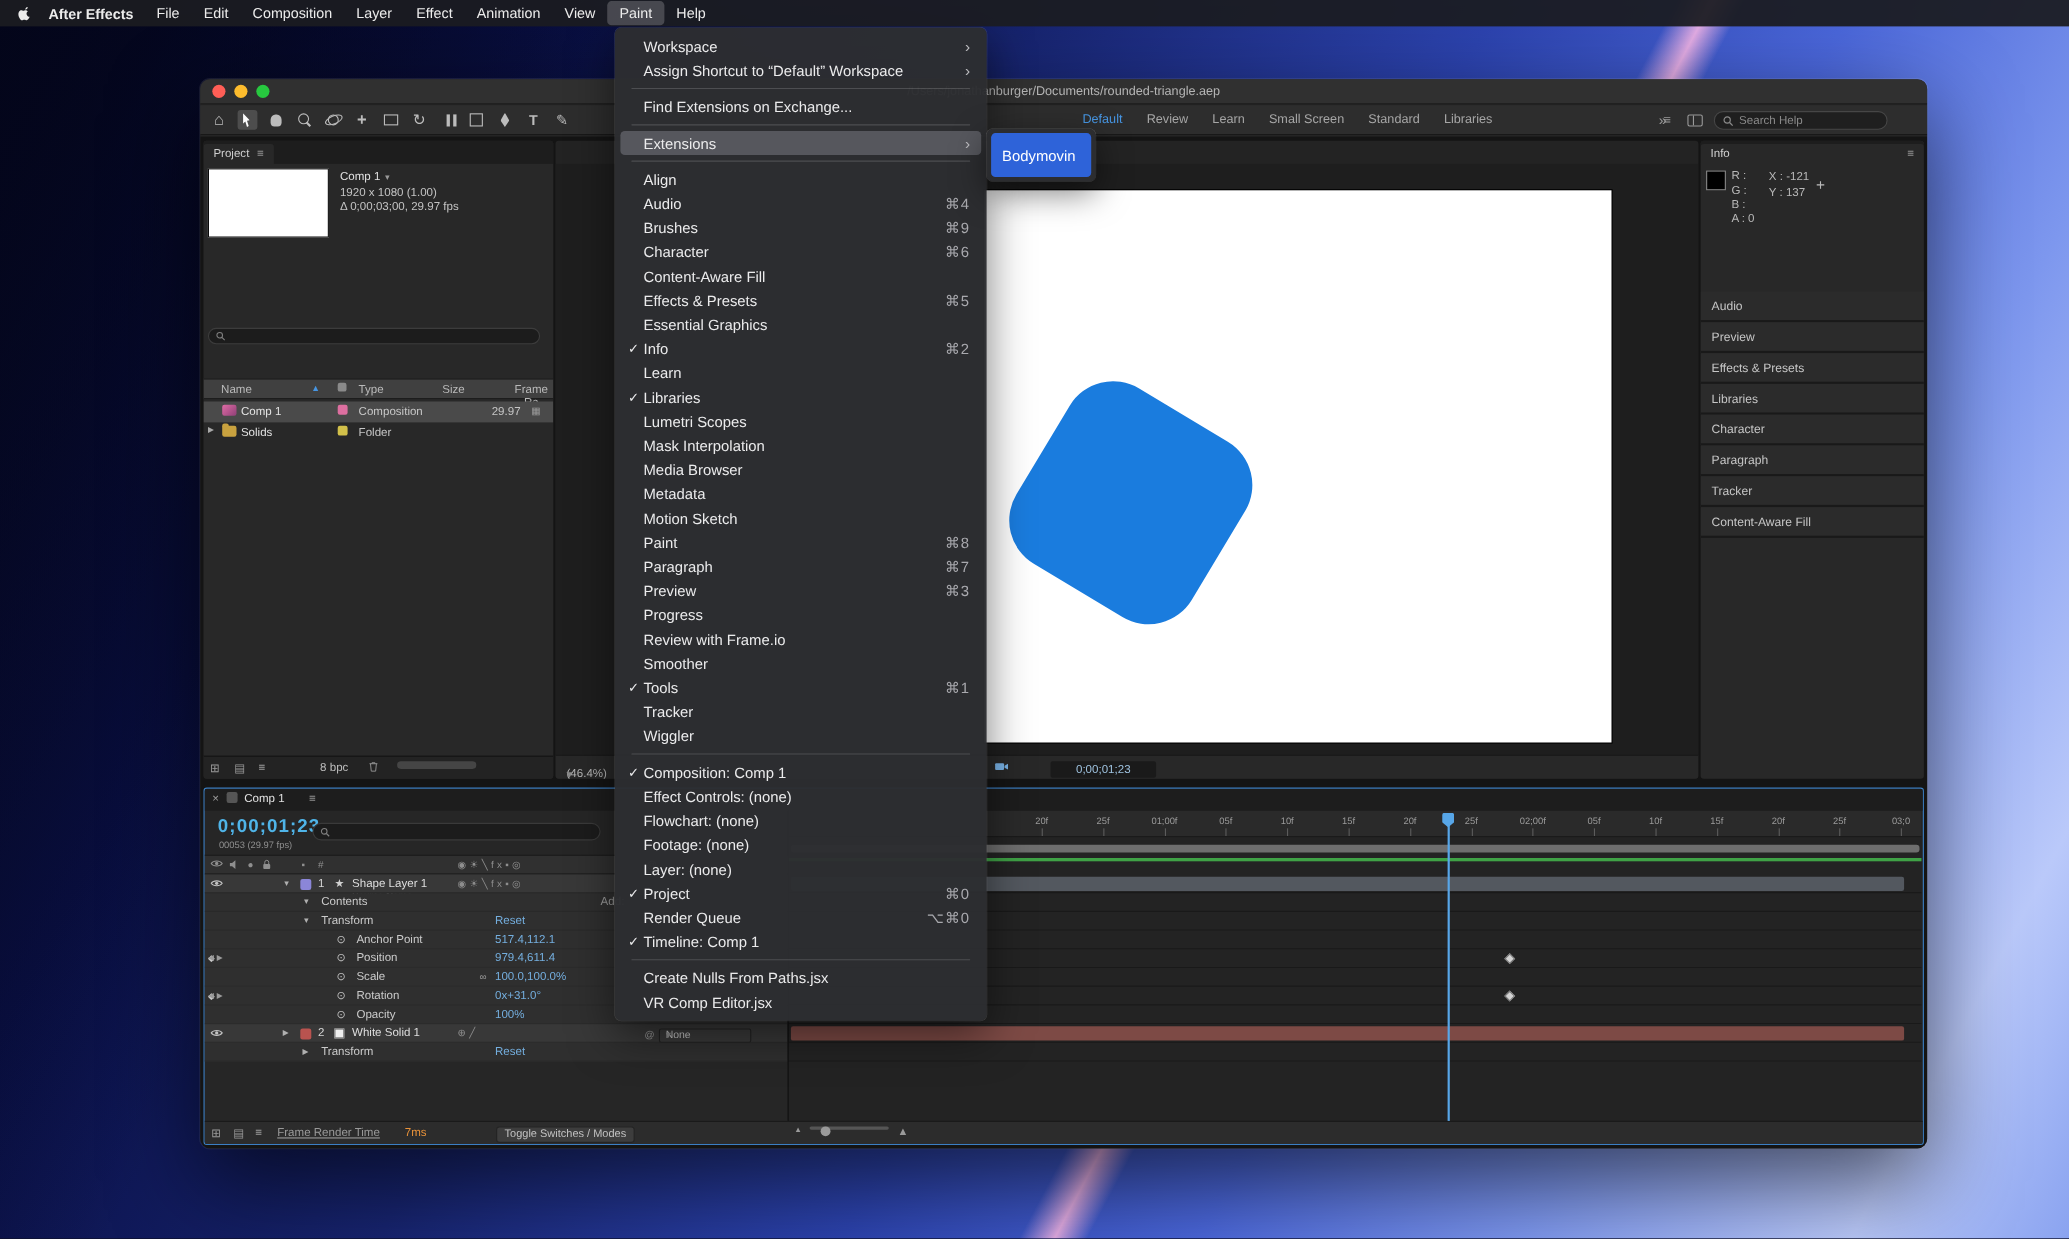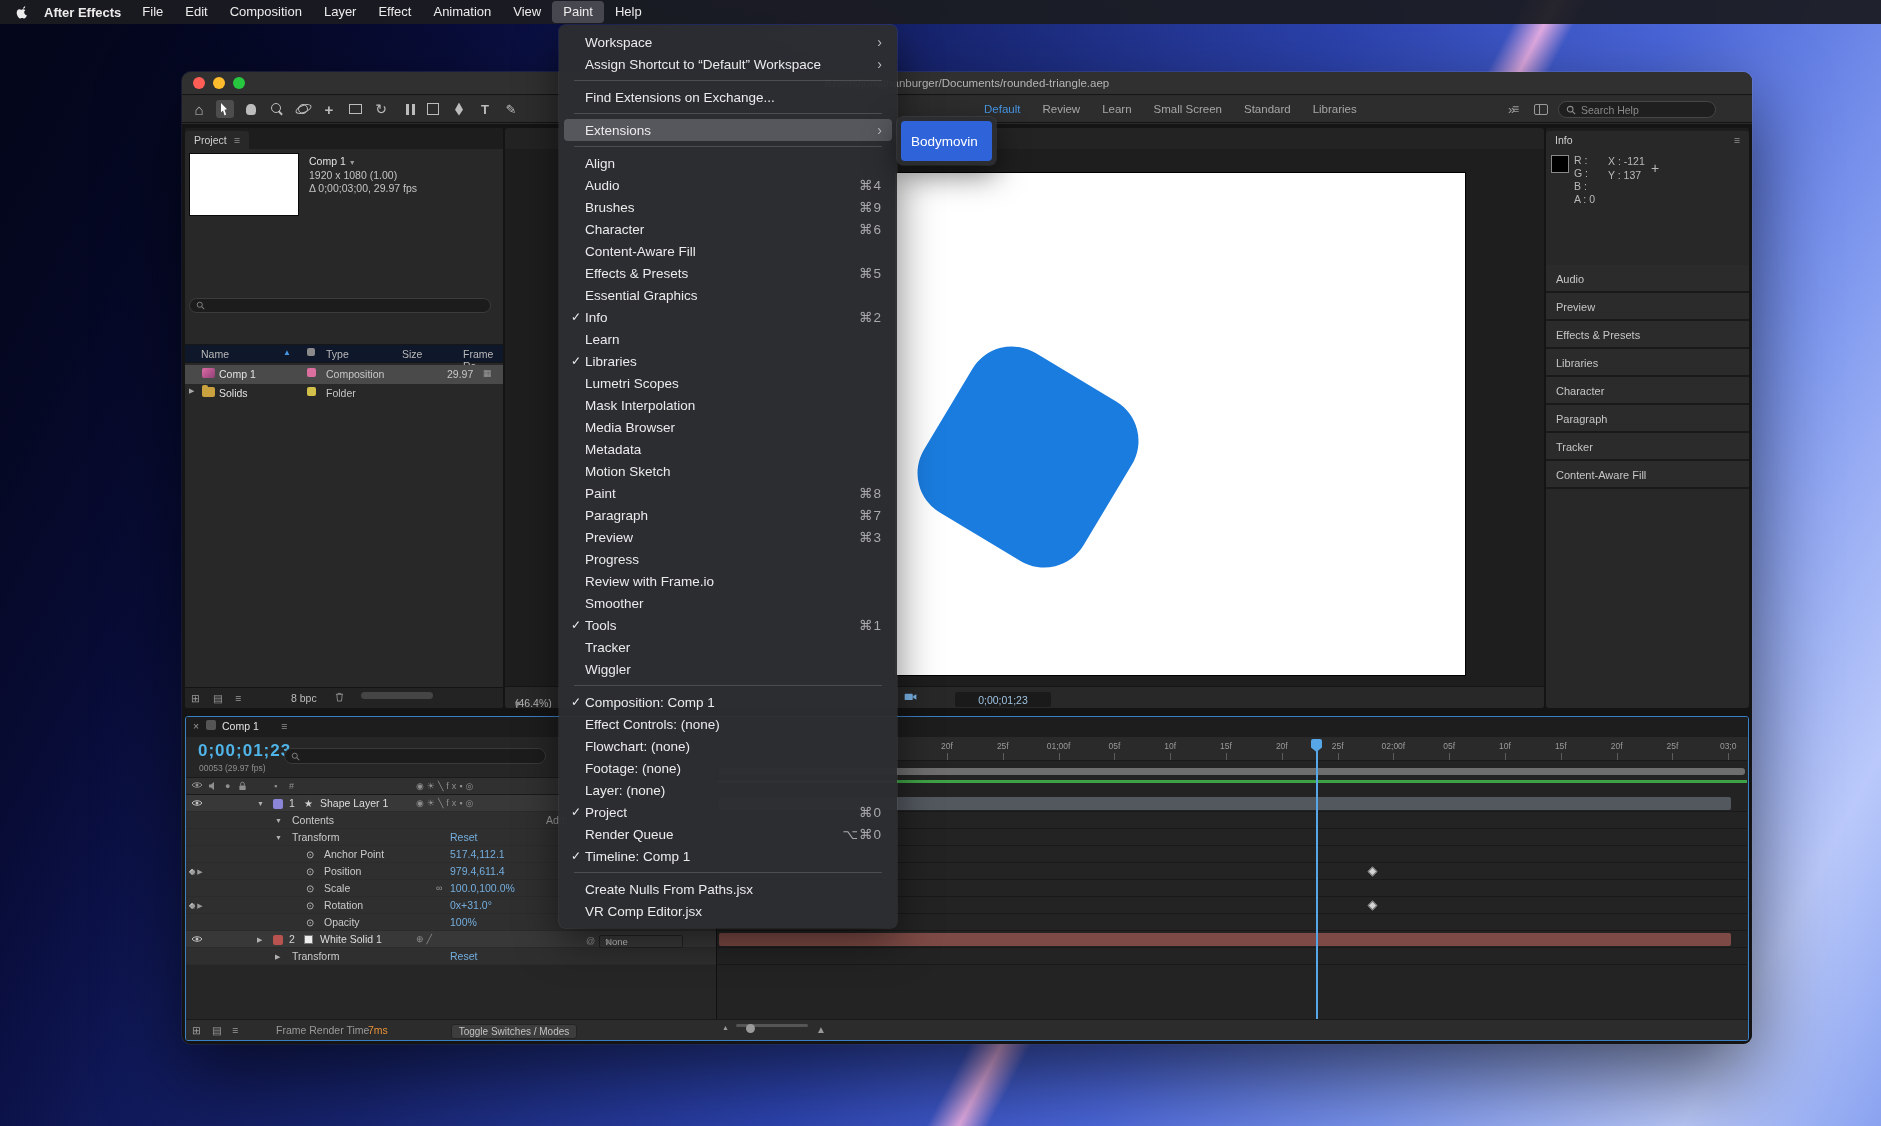--- a/index.html
+++ b/index.html
@@ -65,21 +65,21 @@
   .panel{position:absolute;background:#282828;border-radius:3px;overflow:hidden;font-size:10.5px;}
   .phead{position:absolute;left:0;top:0;right:0;height:21px;background:#1d1d1d;display:flex;align-items:flex-end;}
   .ptab{background:#282828;height:18px;line-height:18px;padding:0 9px;color:#cfcfcf;border-radius:3px 3px 0 0;display:flex;gap:7px;align-items:center;font-size:10.5px;}
   .pham{color:#8f8f8f;}
   
   .p-project{left:3px;top:4px;width:318px;height:580px;}
   .proj-thumb{position:absolute;left:4px;top:25px;width:110px;height:63px;background:#fff;border:1px solid #0a0a0a;}
   .proj-meta{position:absolute;left:124px;top:27px;line-height:13px;color:#c4c4c4;}
   .proj-meta .cname{color:#e0e0e0;}
   .proj-search{position:absolute;left:4px;top:170px;width:302px;height:15px;background:#1c1c1c;border:1px solid #3c3c3c;border-radius:8px;display:flex;align-items:center;padding:0 6px;gap:4px;color:#808080;}
-  .proj-cols{position:absolute;left:0;top:216px;right:0;height:19px;background:#0f172a;border-top:1px solid #161616;border-bottom:1px solid #161616;color:#b9b9b9;}
+  .proj-cols{position:absolute;left:0;top:216px;right:0;height:19px;background:#404040;border-top:1px solid #161616;border-bottom:1px solid #161616;color:#b9b9b9;text-align:center;}
   .proj-cols span{position:absolute;top:3px;}
   .pc-name{left:16px;} .pc-sort{left:98px;color:#4796e3;font-size:8px;top:5px;}
   .pc-chip{left:122px;width:8px;height:8px;background:#8a8a8a;border-radius:2px;top:5px;}
   .pc-type{left:141px;} .pc-size{left:217px;} .pc-fr{left:262px;margin-left:16px;}
   .prow{position:absolute;left:0;right:0;height:19px;}
   .prow.selected{background:#4a4a4a;}
   .prow span{position:absolute;top:3px;}
   .pr-twirl{left:4px;font-size:7px;color:#a8a8a8;top:5px;}
   .pr-icon{left:17px;top:4px;}
   .icon-comp{width:13px;height:10px;background:linear-gradient(135deg,#e06ca5,#8f3f77);border-radius:2px;display:block;}
@@ -172,21 +172,21 @@
   .trows{position:absolute;left:0;right:0;top:58px;}
   .trow{height:17px;position:relative;border-bottom:1px solid rgba(0,0,0,.28);}
   .tbar{position:absolute;left:2px;top:2px;width:1012px;height:13px;border-radius:2px;}
   .bar-gray{background:#53585f;} .bar-maroon{background:#7d4a45;}
   .kf{position:absolute;left:652px;top:5px;width:7px;height:7px;background:#d4d4d4;border:1px solid #777;transform:rotate(45deg);}
   .cti{position:absolute;left:599px;top:12px;bottom:0;width:1.5px;background:#57a6e8;z-index:5;}
   .cti-head{position:absolute;left:594px;top:2px;width:11px;height:13px;background:#57a6e8;border-radius:2px;z-index:6;clip-path:polygon(0 0,100% 0,100% 65%,50% 100%,0 65%);}
   .tl-foot{position:absolute;left:0;right:0;bottom:0;height:21px;background:#2c2c2c;border-top:1px solid #1a1a1a;color:#9a9a9a;}
   .tl-foot span{position:absolute;top:4px;}
   .tf-i1{left:6px;}.tf-i2{left:26px;}.tf-i3{left:46px;}
-  .tf-frt{left:90px;}
+  .tf-frt{left:66px;text-decoration:underline;}
   .tf-ms{left:182px;color:#e8923a;}
   .tf-toggle{position:absolute;left:265px;top:2px;width:126px;height:15px;background:#3d3d3d;border:1px solid #242424;border-radius:3px;display:flex;align-items:center;justify-content:center;color:#c2c2c2;font-size:10px;}
   .tf-zs{left:536px;font-size:7px;top:7px;}
   .tf-track{position:absolute;left:550px;top:9px;width:72px;height:3px;background:#555;border-radius:2px;}
   .tf-thumb{position:absolute;left:560px;top:5px;width:9px;height:9px;background:#9a9a9a;border-radius:50%;}
   .tf-zb{left:630px;font-size:10px;top:4px;}
 </style>
 </head>
 <body>
 

